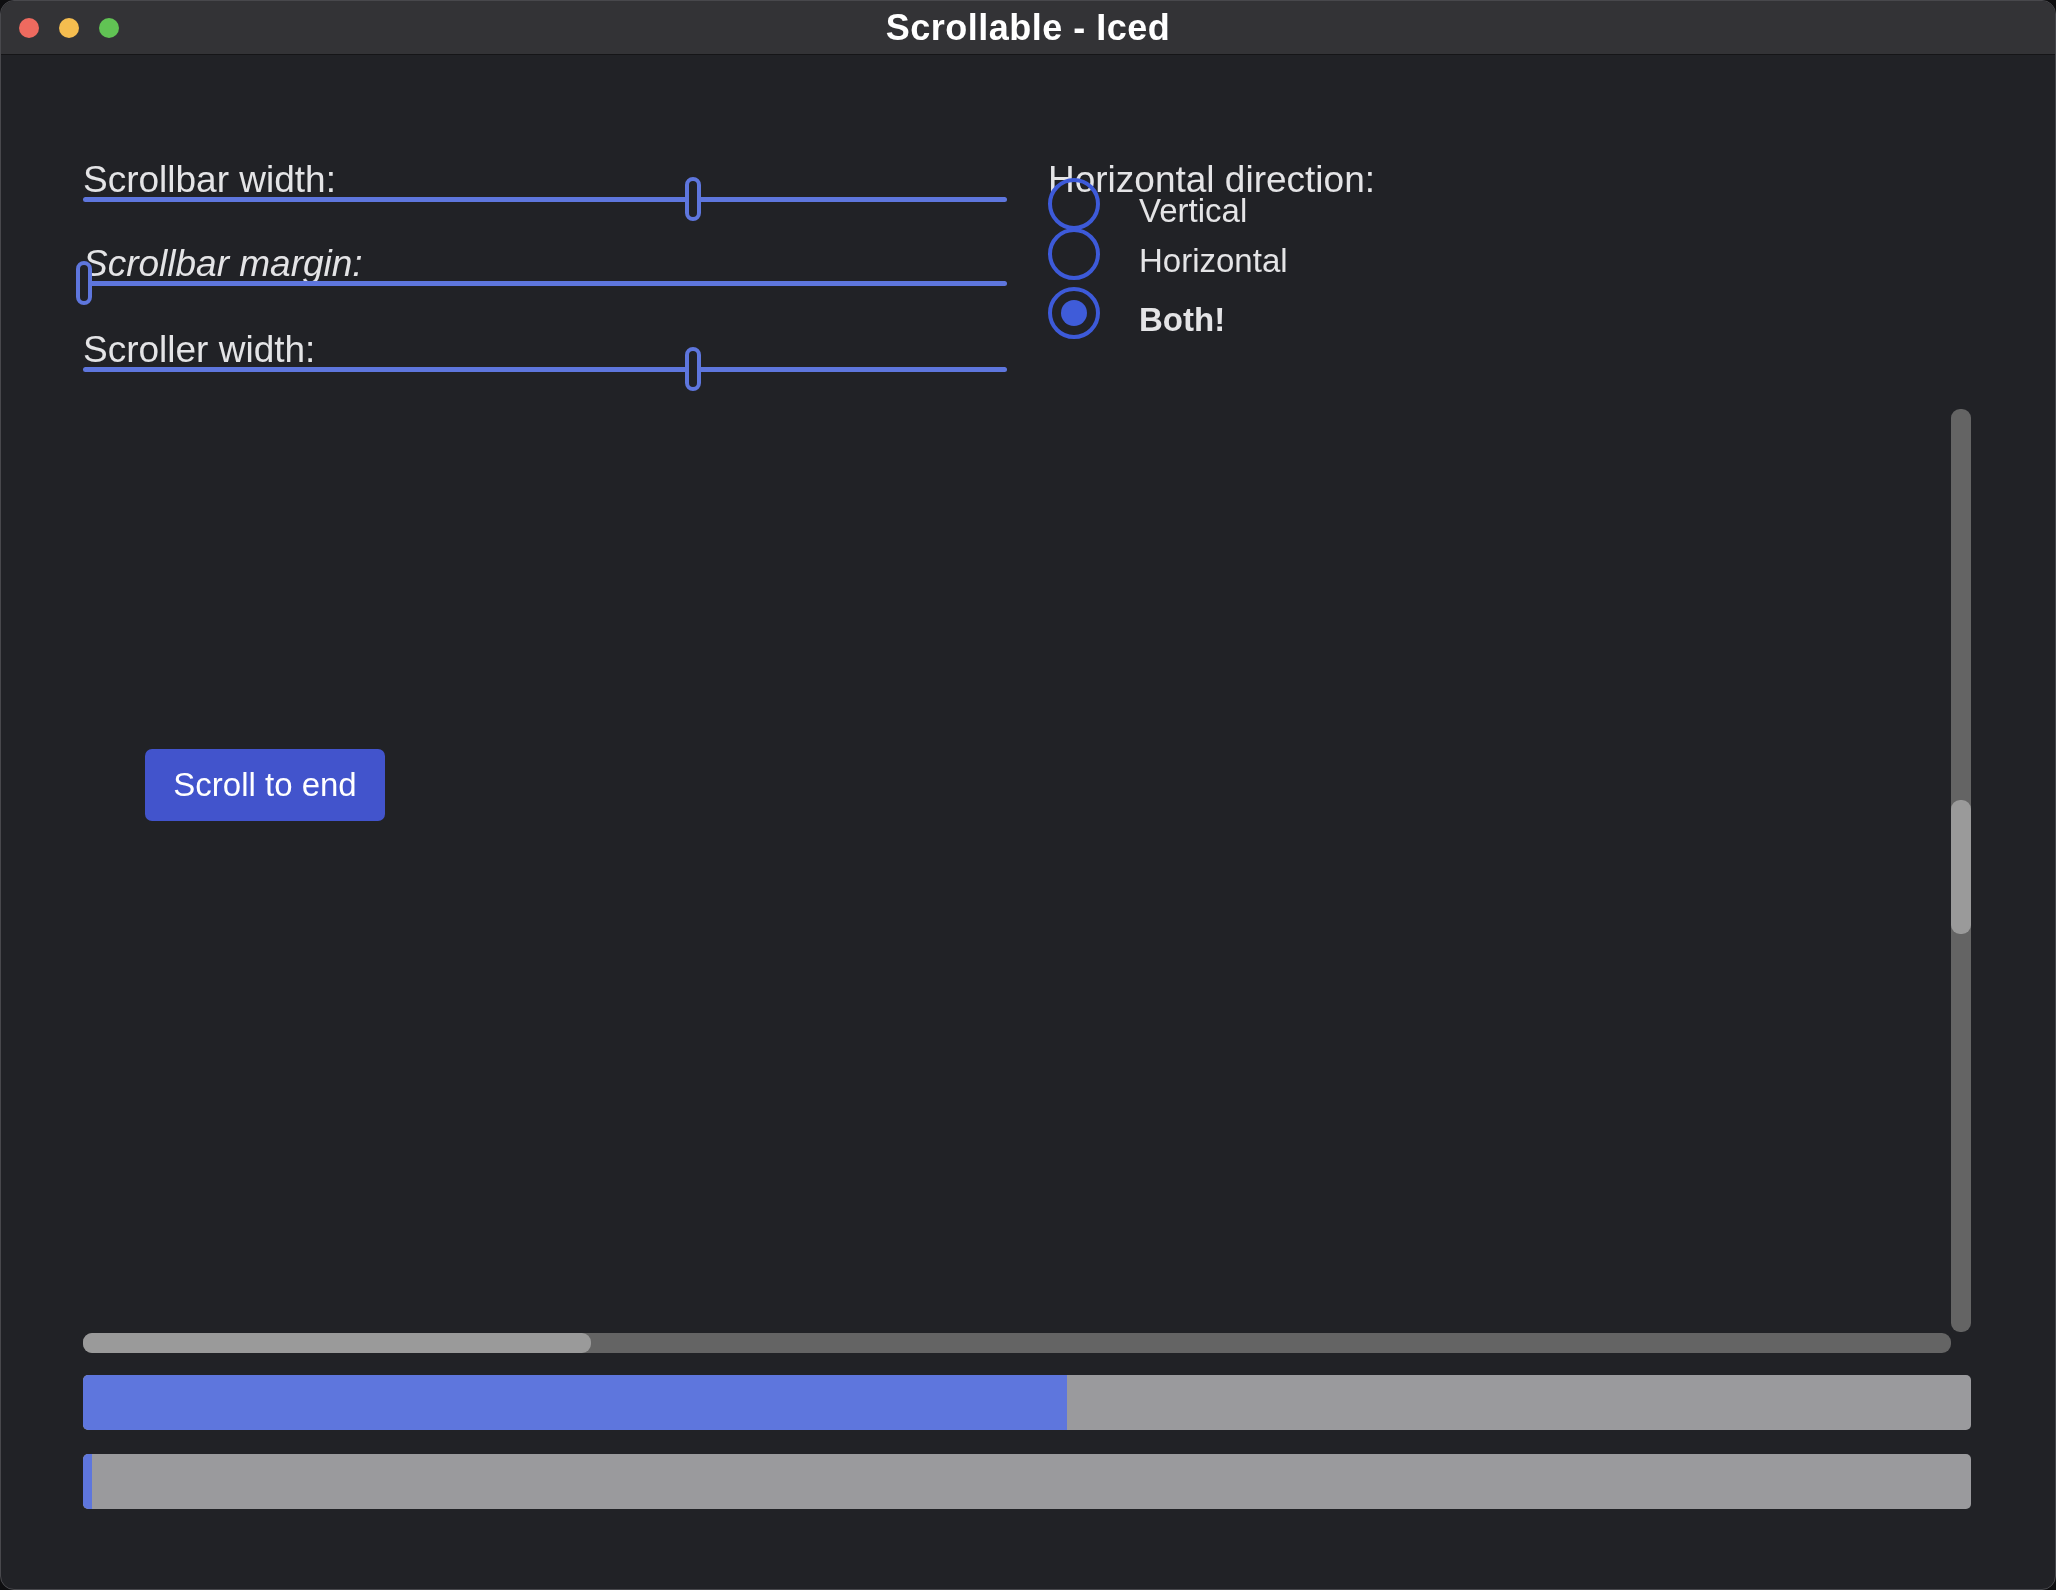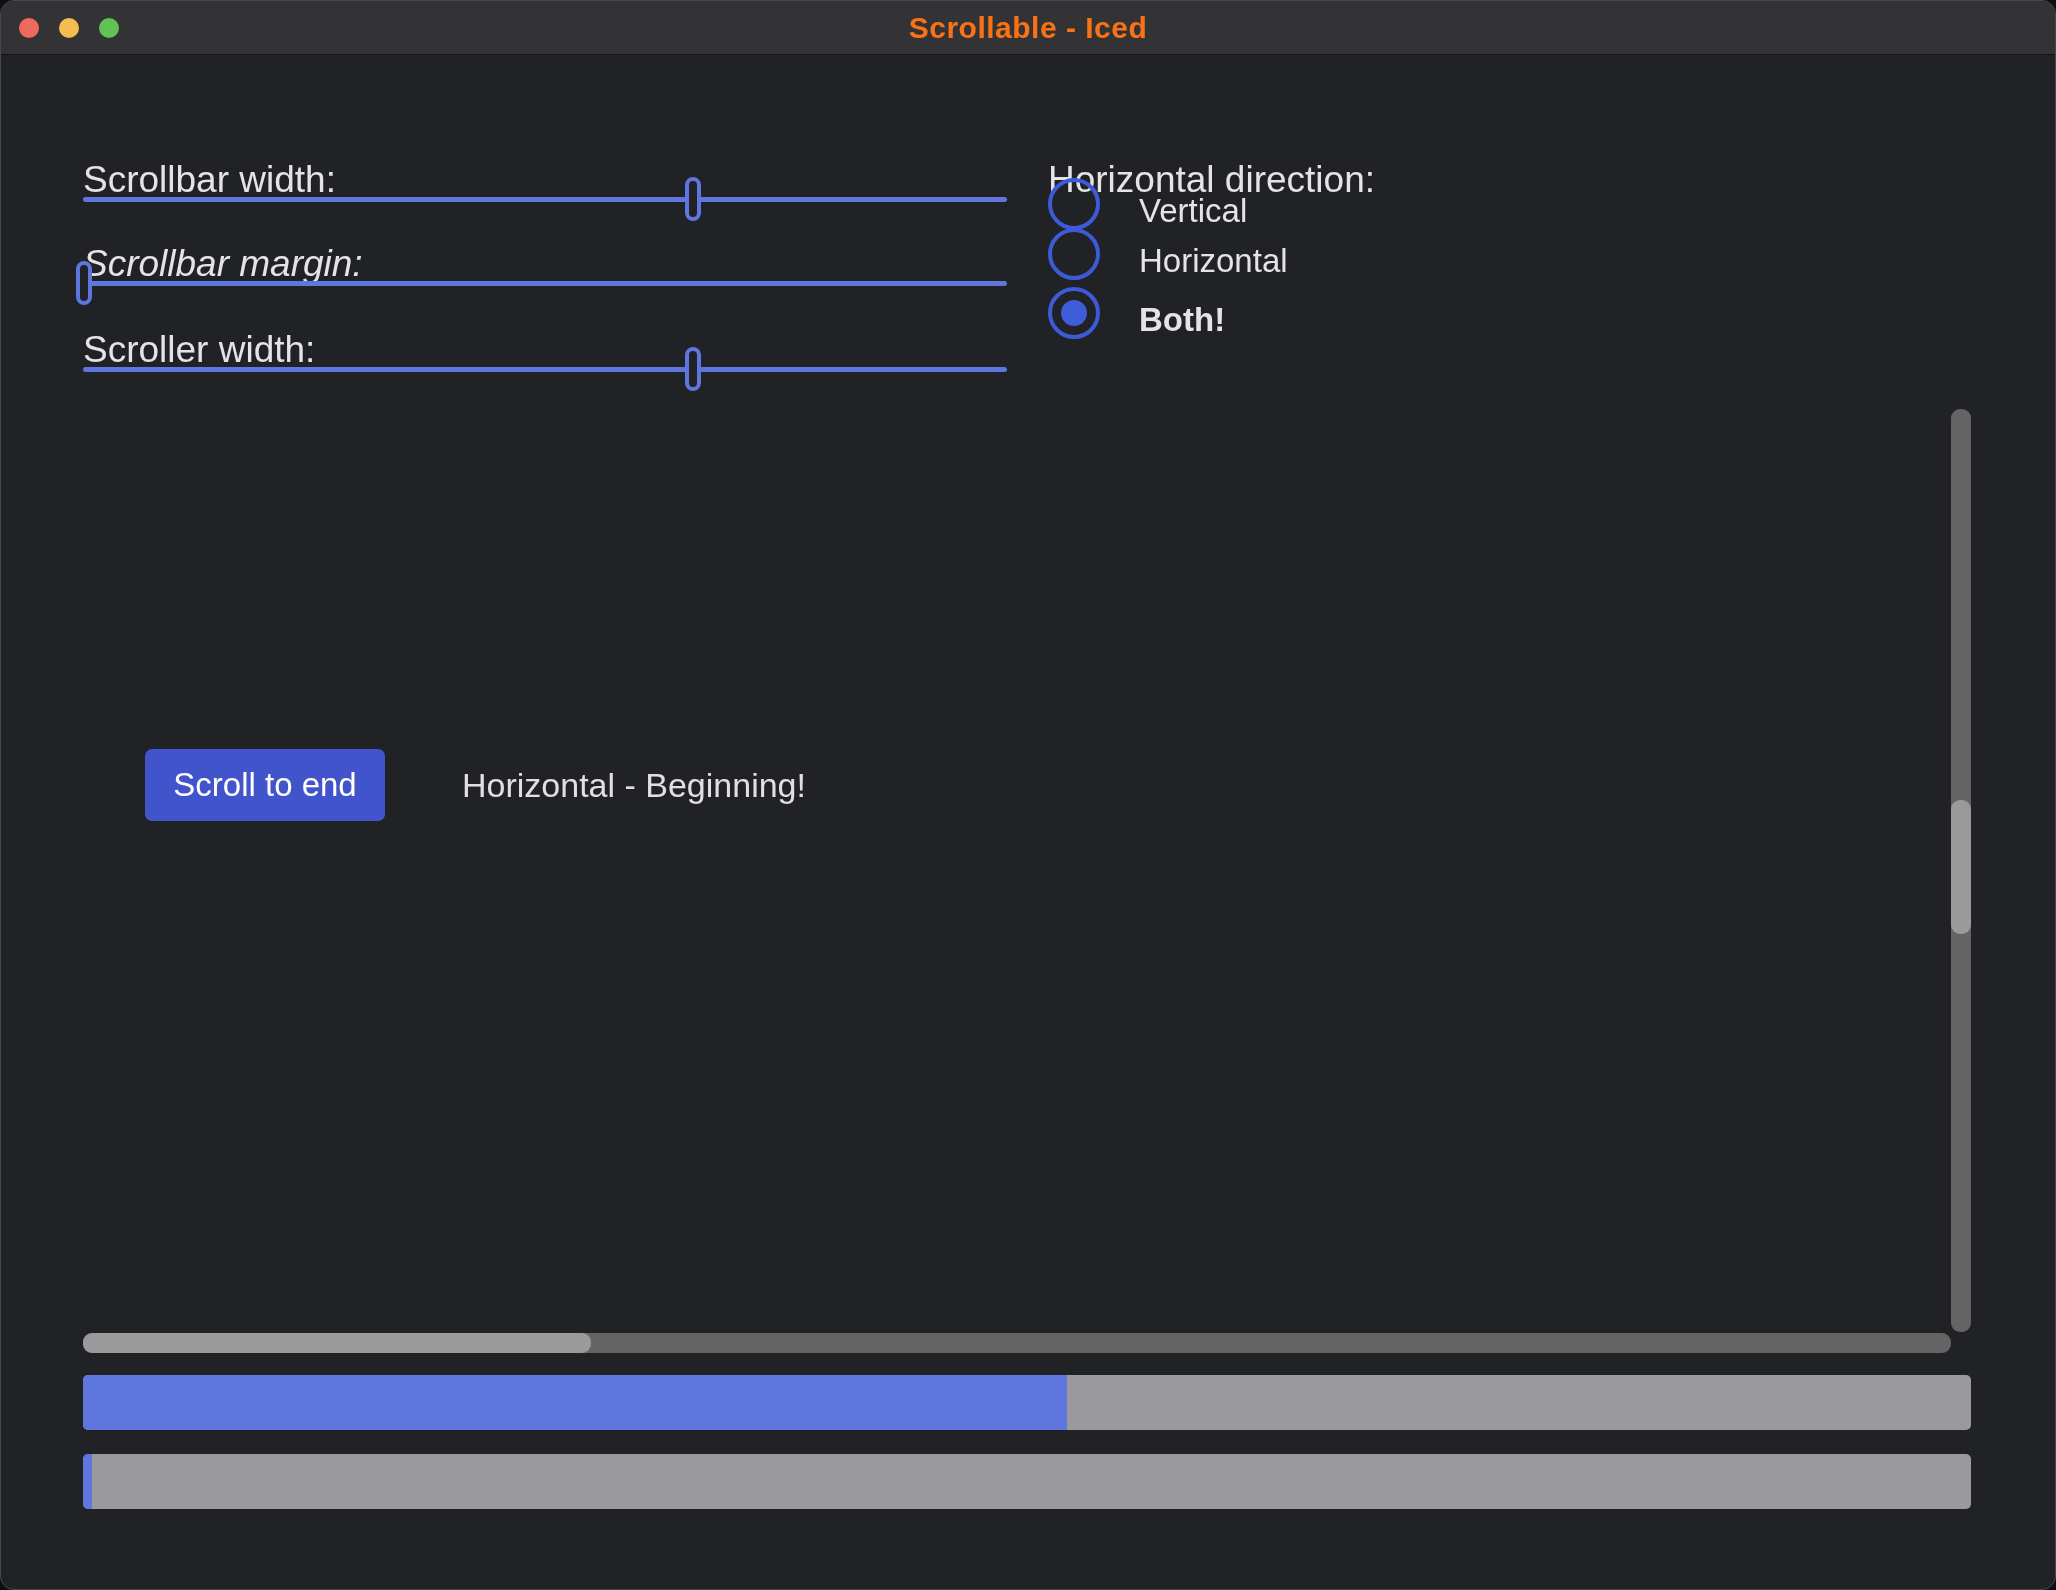--- a/index.html
+++ b/index.html
@@ -13,21 +13,21 @@
     overflow: hidden;
   }
   
   .titlebar {
     position: absolute; left: 0; top: 0; right: 0; height: 54px;
     background: #333336;
     border-bottom: 1px solid #151517;
     display: flex; align-items: center; justify-content: center;
   }
   .title-text {
-    font-size: 30px; font-weight: bold; color: #f97316; letter-spacing: 0.5px;
+    font-size: 36px; font-weight: bold; color: #ffffff; letter-spacing: 0.5px;
   }
   .lights { position: absolute; left: 18px; top: 0; height: 54px; display: flex; align-items: center; gap: 20px; }
   .light { width: 20px; height: 20px; border-radius: 50%; }
   .light.close { background: #ee6a5f; }
   .light.min   { background: #f5bd4f; }
   .light.max   { background: #61c354; }
 
   
   .lbl { position: absolute; font-size: 37px; color: #e4e4e6; line-height: 40px; white-space: nowrap; margin-top: 21px; }
 
@@ -124,21 +124,20 @@
     <div class="radio-label">Horizontal</div>
   </div>
   <div class="radio-row" style="top:286px;font-weight:bold;">
     <div class="radio-circle">
         <div class="radio-dot" style="display: block;"></div>
       </div>
     <div class="radio-label">Both!</div>
   </div>
 
   <div class="btn">Scroll to end</div>
-  <div class="status">Horizontal - Beginning!</div>
 
   <div class="v-track">
     <div class="v-thumb" style="top: 42.4%; height: 14.5%;"></div>
   </div>
 
   <div class="h-track">
     <div class="h-thumb" style="left: 0%; width: 27.2%;"></div>
   </div>
 
   <div class="pbar" style="top:1374px;">

